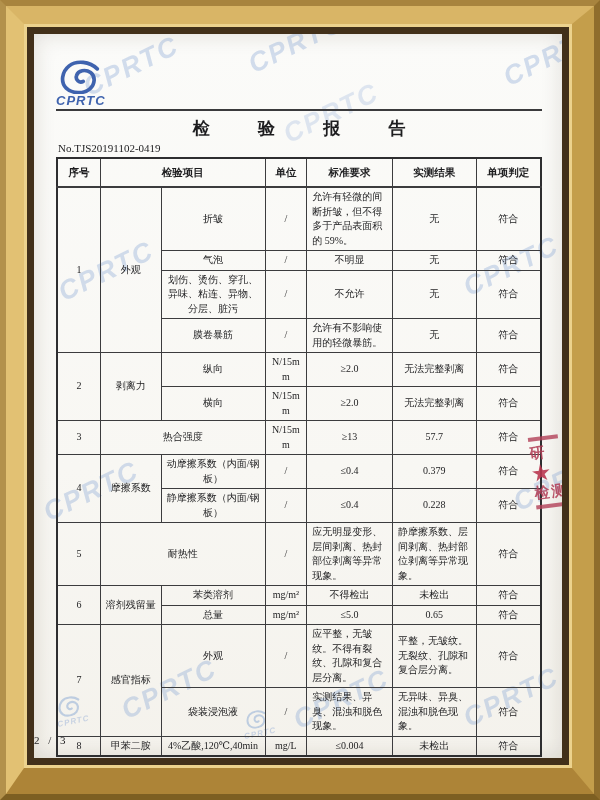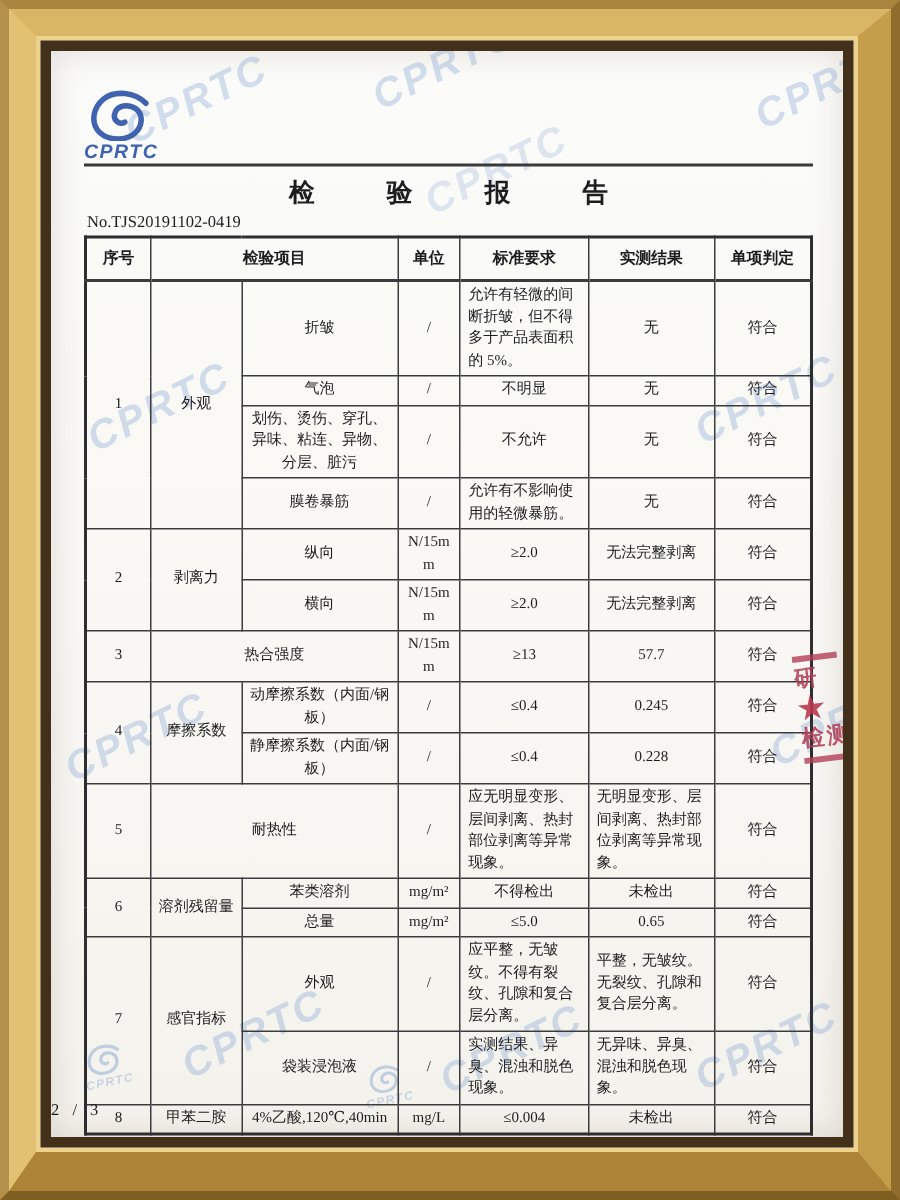--- a/index.html
+++ b/index.html
@@ -137,21 +137,21 @@
               <th>实测结果</th>
               <th>单项判定</th>
             </tr>
           </thead>
         <tbody>
             <tr>
               <td rowspan="4">1</td>
               <td rowspan="4">外观</td>
               <td>折皱</td>
               <td>/</td>
-              <td class="al">允许有轻微的间断折皱，但不得多于产品表面积的 5%。</td>
+              <td class="al">允许有轻微的间断折皱，但不得多于产品表面积的 59%。</td>
               <td>无</td>
               <td>符合</td>
             </tr>
             <tr>
               <td>气泡</td>
               <td>/</td>
               <td>不明显</td>
               <td>无</td>
               <td>符合</td>
             </tr>
@@ -192,36 +192,36 @@
               <td>≥13</td>
               <td>57.7</td>
               <td>符合</td>
             </tr>
             <tr>
               <td rowspan="2">4</td>
               <td rowspan="2">摩擦系数</td>
               <td>动摩擦系数（内面/钢板）</td>
               <td>/</td>
               <td>≤0.4</td>
-              <td>0.245</td>
+              <td>0.379</td>
               <td>符合</td>
             </tr>
             <tr>
               <td>静摩擦系数（内面/钢板）</td>
               <td>/</td>
               <td>≤0.4</td>
               <td>0.228</td>
               <td>符合</td>
             </tr>
             <tr>
               <td>5</td>
               <td colspan="2">耐热性</td>
               <td>/</td>
               <td class="al">应无明显变形、层间剥离、热封部位剥离等异常现象。</td>
-              <td class="al">无明显变形、层间剥离、热封部位剥离等异常现象。</td>
+              <td class="al">静摩擦系数、层间剥离、热封部位剥离等异常现象。</td>
               <td>符合</td>
             </tr>
             <tr>
               <td rowspan="2">6</td>
               <td rowspan="2">溶剂残留量</td>
               <td>苯类溶剂</td>
               <td>mg/m²</td>
               <td>不得检出</td>
               <td>未检出</td>
               <td>符合</td>

